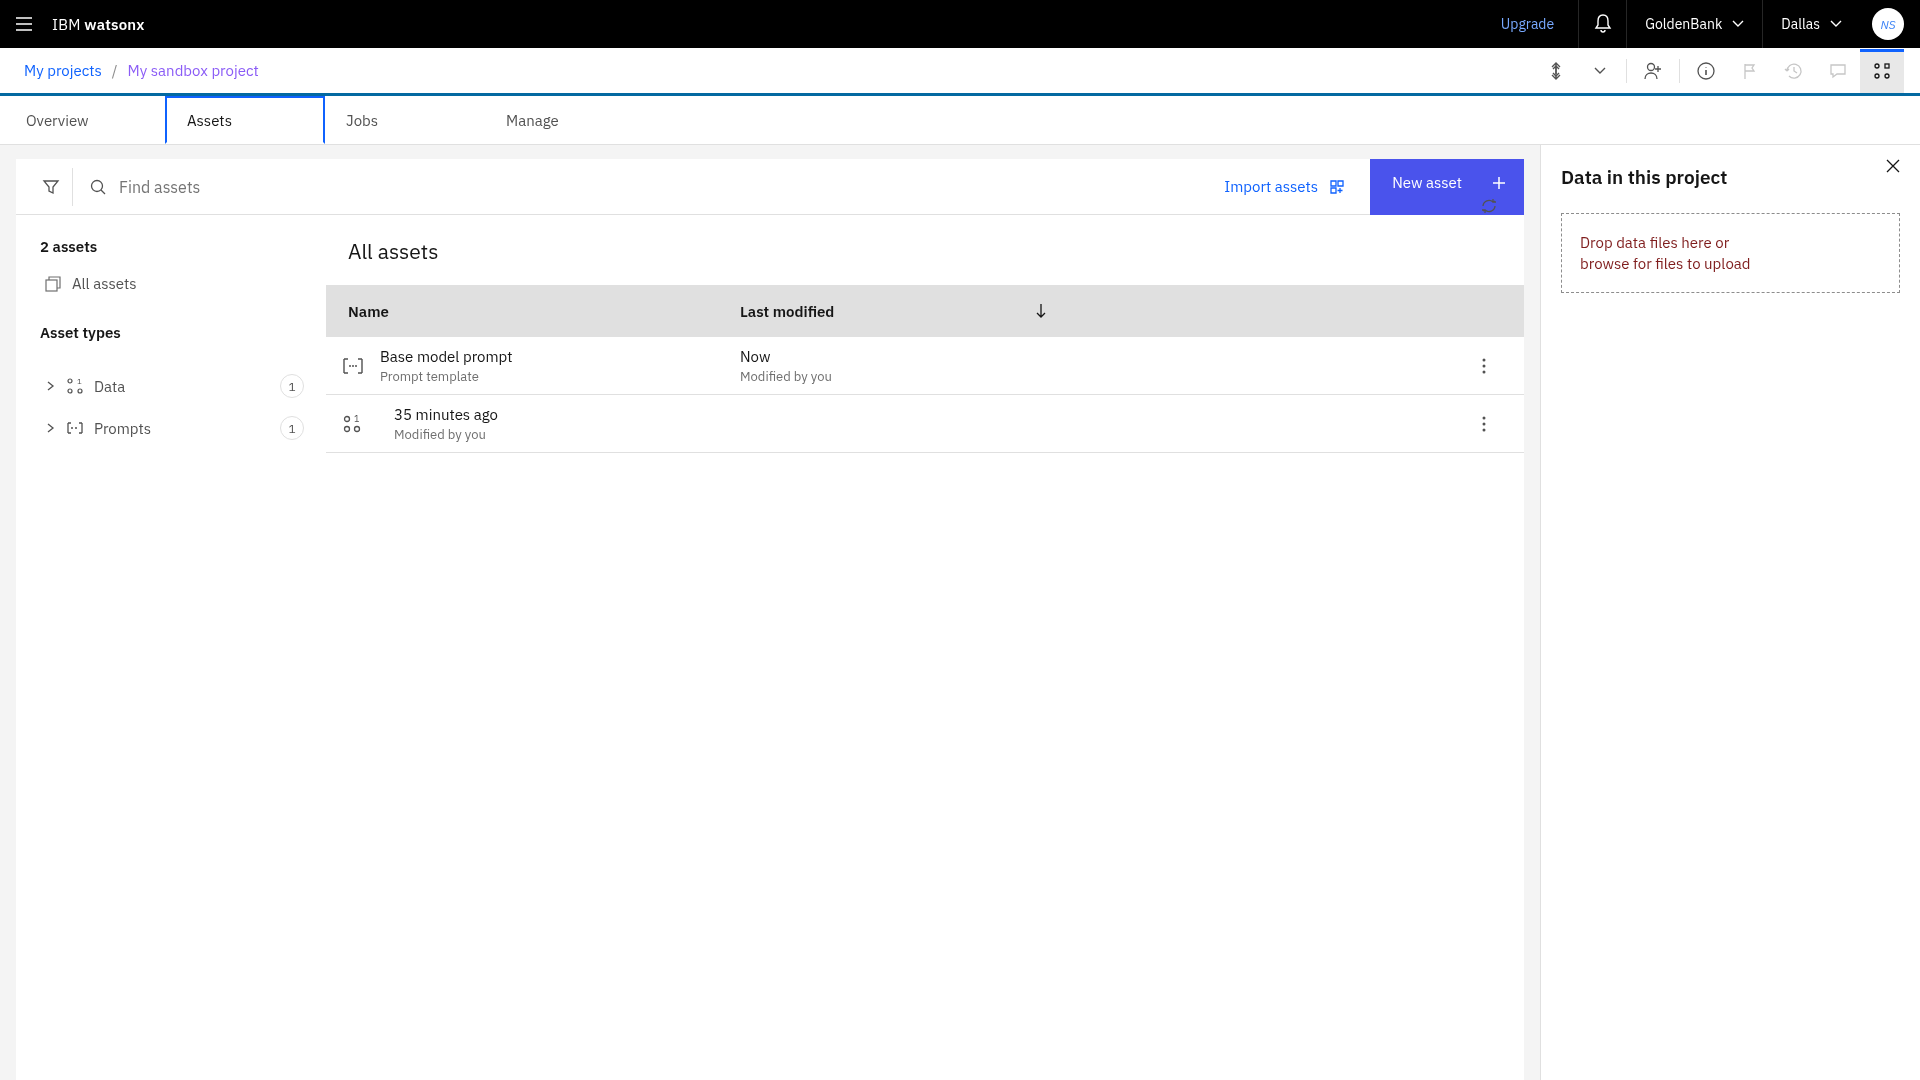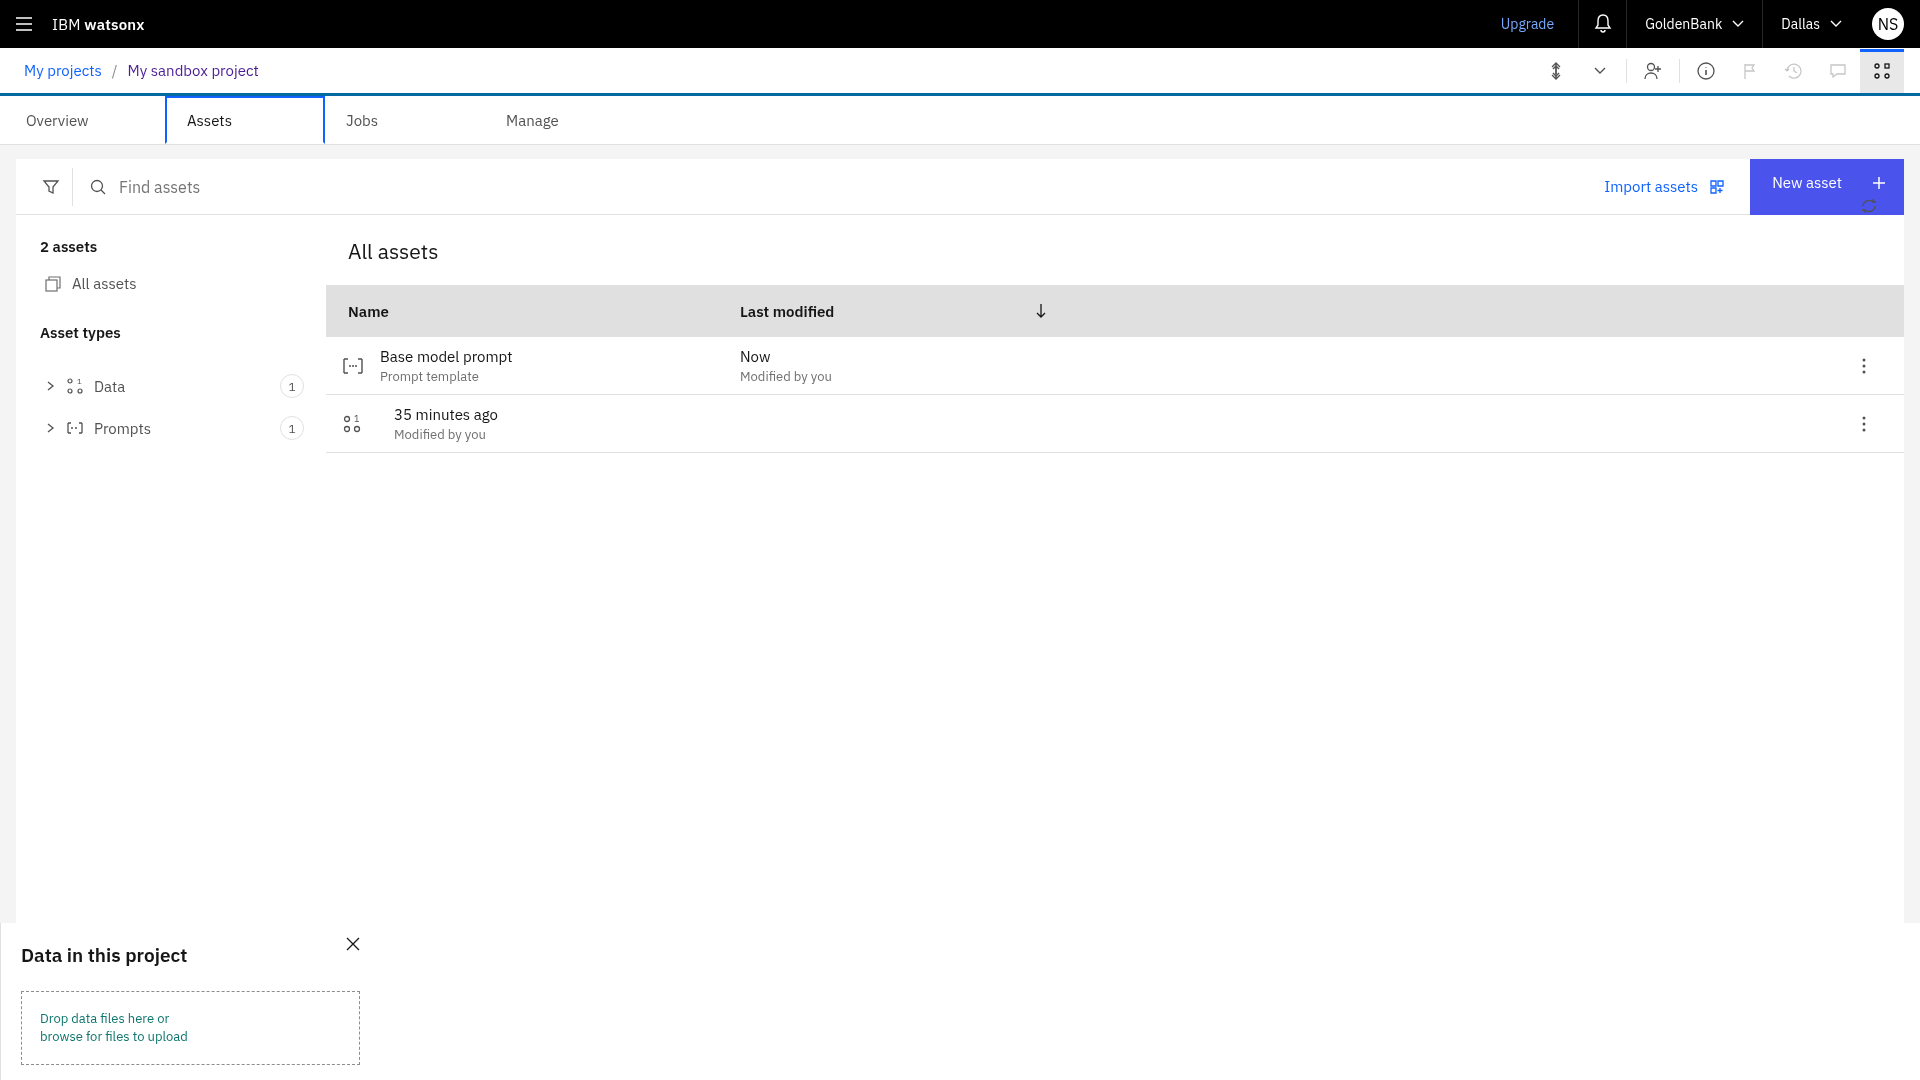--- a/index.html
+++ b/index.html
@@ -10,43 +10,43 @@
     height: 48px; background: #000; display: flex; align-items: center;
     color: #fff; position: relative;
   }
   .header .menu-btn { width: 48px; height: 48px; display: flex; align-items: center; justify-content: center; }
   .header .brand { font-size: 15px; letter-spacing: .2px; padding-left: 4px; }
   .header .brand b { font-weight: 600; }
   .header .spacer { flex: 1; }
   .header .upgrade { color: #78a9ff; font-size: 14px; padding: 0 24px; height: 48px; display:flex; align-items:center;}
   .header .hicon { width: 48px; height: 48px; display:flex; align-items:center; justify-content:center; border-left:1px solid rgba(255,255,255,.15);}
   .header .hdrop { height:48px; display:flex; align-items:center; gap:10px; padding:0 18px; border-left:1px solid rgba(255,255,255,.15); font-size:14px;}
-  .header .avatar { width:32px; height:32px; border-radius:50%; background:#fff; color:#000000; display:flex; align-items:center; justify-content:center; font-size:16px; margin:0 16px 0 12px;}
+  .header .avatar { width:32px; height:32px; border-radius:50%; background:#fff; color:#3b82f6; display:flex; align-items:center; justify-content:center; font-size:12px; margin:0 16px 0 12px;font-style:italic;}
 
   
   .crumbbar { height: 48px; border-bottom: 3px solid #0369a1; display:flex; align-items:center; padding: 0 16px 0 24px;}
   .crumbbar a.link { color: #0f62fe; text-decoration: none; font-size:15px;}
   .crumbbar .sep { color:#8d8d8d; padding:0 10px; font-size:15px;}
-  .crumbbar .current { color:#4c1d95; font-size:15px;}
+  .crumbbar .current { color:#8b5cf6; font-size:15px;}
   .crumbbar .spacer{flex:1}
   .crumb-actions{display:flex; align-items:center; gap:0;}
   .crumb-actions .act{width:44px;height:44px;display:flex;align-items:center;justify-content:center;position:relative;}
   .crumb-actions .divider{width:1px;height:24px;background:#e0e0e0;margin:0 4px;}
   .crumb-actions .act.active{background:#e8e8e8;}
   .crumb-actions .act.active::before{content:"";position:absolute;top:0;left:0;right:0;height:3px;background:#0f62fe;}
   .crumb-actions svg{stroke:#525252;}
   .crumb-actions .disabled svg{stroke:#c6c6c6;}
 
   
   .tabs { display:flex; padding-left:5px; background:#fff; border-bottom:1px solid #e0e0e0;}
   .tab { height:48px; min-width:160px; padding:0 20px; display:flex; align-items:center; font-size:15px; color:#525252; border-left:1px solid transparent; border-right:1px solid transparent; position:relative;}
   .tab.active { color:#161616; font-weight:400; border:2px solid #0f62fe; border-bottom:2px solid #fff; margin-bottom:-1px; background:#fff;}
   
   
-  .layout { display:flex; height: calc(1080px - 48px - 48px - 48px); flex-direction: column; }
+  .layout { display:flex; height: calc(1080px - 48px - 48px - 48px); }
   .main-col { flex:1; display:flex; flex-direction:column; background:#f4f4f4; padding:14px 0 0 0;}
   .side-panel { width:380px; border-left:1px solid #e0e0e0; background:#fff; padding:16px 20px;}
   
   .content-card{ background:#fff; margin:0 16px; display:flex; flex-direction:column; height:100%;}
 
   
   .filterbar{height:56px; display:flex; align-items:center; padding:0 0 0 14px; border-bottom:1px solid #e0e0e0;}
   .filterbar .filt-ico{padding:10px 12px; border-right:1px solid #e0e0e0; margin-right:4px;}
   .filterbar .search-ico{padding:10px 12px;}
   .filterbar input{border:none;outline:none;font-size:16px;color:#525252;flex:1;background:transparent;}
@@ -80,21 +80,21 @@
   .trow .cmenu{width:80px;display:flex;align-items:center;justify-content:center;}
 
   .refresh{position:absolute;right:10px;top:0;}
   .table-head-wrap{position:relative;padding:0 22px 0 0;}
   .table-head-wrap .refresh{right:26px;top:-40px;}
 
   
   .side-panel h3{font-size:19px;font-weight:600;margin:4px 0 24px;}
   .side-panel .close{position:absolute;right:20px;top:14px;}
   .side-panel{position:relative;}
-  .dropzone{border:1px dashed #8d8d8d;padding:18px 18px;color:#0f766e;font-size:13px;line-height:1.4;}
+  .dropzone{border:1px dashed #8d8d8d;padding:18px 18px;color:#7f1d1d;font-size:15px;line-height:1.4;}
 
   svg{display:block}
 </style>
 </head>
 <body>
 
 <div class="header">
   <div class="menu-btn">
     <svg width="20" height="20">
         <path d="M2 4h16M2 10h16M2 16h16" stroke="#fff" stroke-width="1.6"></path>

